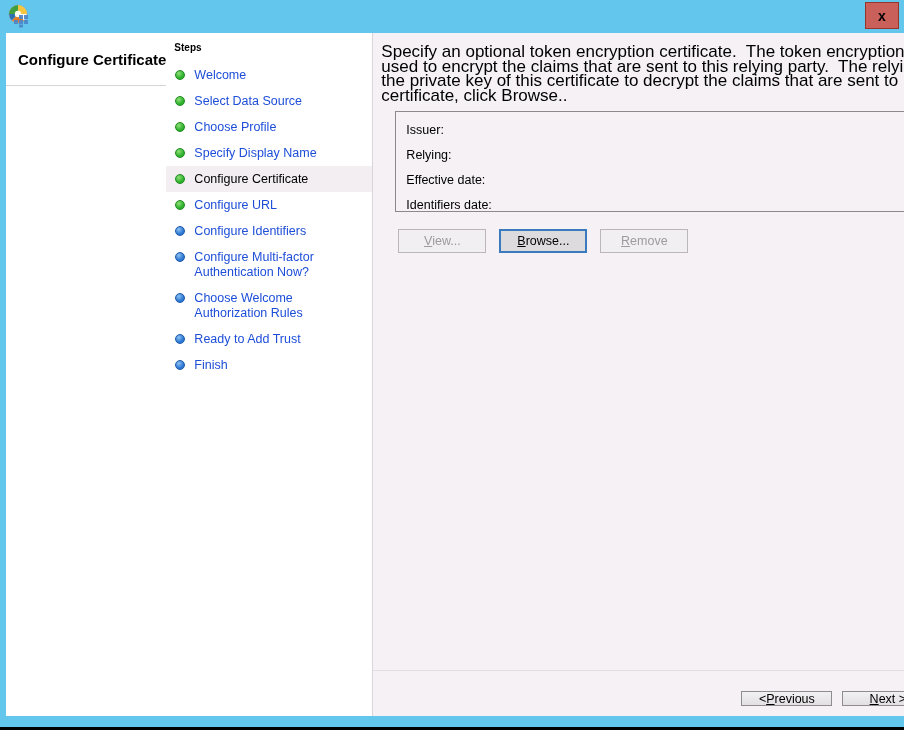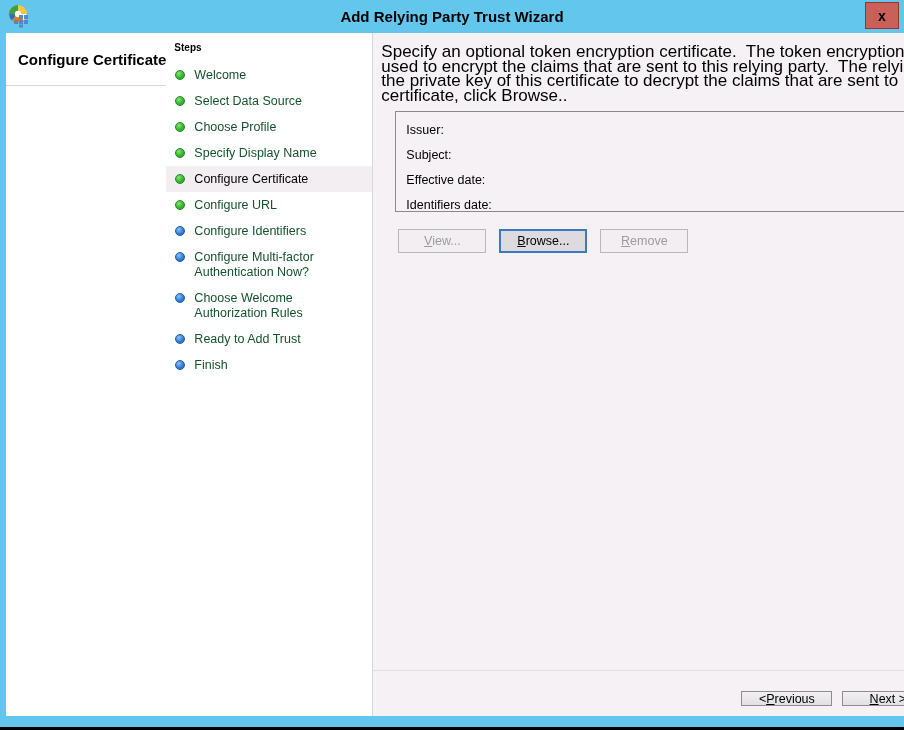--- a/index.html
+++ b/index.html
@@ -55,21 +55,21 @@
     width: 207px; flex: 0 0 auto; background: #fff;
     border-right: 1px solid #d9d5d9;
     padding-top: 9px;
   }
   .sidebar h2 { font-size: 10px; font-weight: 700; color: #000; padding: 0 8px 2px 8px; }
   .steps-list { list-style: none; margin-top: 7px; }
   .step-item {
     display: flex; align-items: flex-start;
     padding: 6px 6px 5px 9px;
     font-size: 12.5px; line-height: 15px;
-    color: #14532d;
+    color: #1d4ed8;
   }
   .step-item.current { background: #f3eef2; color: #000; }
   .step-dot {
     flex: 0 0 auto; width: 10px; height: 10px; border-radius: 50%;
     margin: 2px 9px 0 0;
   }
   .step-dot.done    { background: radial-gradient(circle at 35% 30%, #8fdf77, #2eb22e 60%); border: 1px solid #1e8a1e; }
   .step-dot.todo    { background: radial-gradient(circle at 35% 30%, #8ec1ef, #2d78d4 60%); border: 1px solid #1c5aa8; }
   
   .main-pane {
@@ -130,21 +130,20 @@
       <circle cx="10" cy="10" r="3.2" fill="#fdfdf2"></circle>
       <g fill="#4d86c9" opacity="0.92">
         <rect x="11" y="11" width="4" height="4"></rect>
           <rect x="16" y="11" width="4" height="4"></rect>
         <rect x="11" y="16" width="4" height="4"></rect>
           <rect x="16" y="16" width="4" height="4"></rect>
         <rect x="6" y="16" width="4" height="4"></rect>
           <rect x="11" y="20.5" width="4" height="3"></rect>
       </g>
     </svg>
-    <div class="titlebar-title">Add Relying Party Trust Wizard</div>
     <button class="close-btn">
       <span>x</span>
     </button>
   </div>
 
   <div class="client">
 
     <div class="page-header">
       <h1>Configure Certificate</h1>
     </div>
@@ -203,21 +202,21 @@
 
       <div class="main-pane">
         <p class="description">Specify an optional token encryption certificate.  The token encryption certificate is used to encrypt the claims that are sent to this relying party.  The relying party will use the private key of this certificate to decrypt the claims that are sent to it.  To specify the certificate, click Browse..</p>
 
         <div class="cert-box" id="cert-box">
             <div class="cert-row">
               <span>Issuer:</span>
               <span class="cert-value"></span>
             </div>
             <div class="cert-row">
-              <span>Subject:</span>
+              <span>Relying:</span>
               <span class="cert-value"></span>
             </div>
             <div class="cert-row">
               <span>Effective date:</span>
               <span class="cert-value"></span>
             </div>
             <div class="cert-row">
               <span>Identifiers date:</span>
               <span class="cert-value"></span>
             </div>

